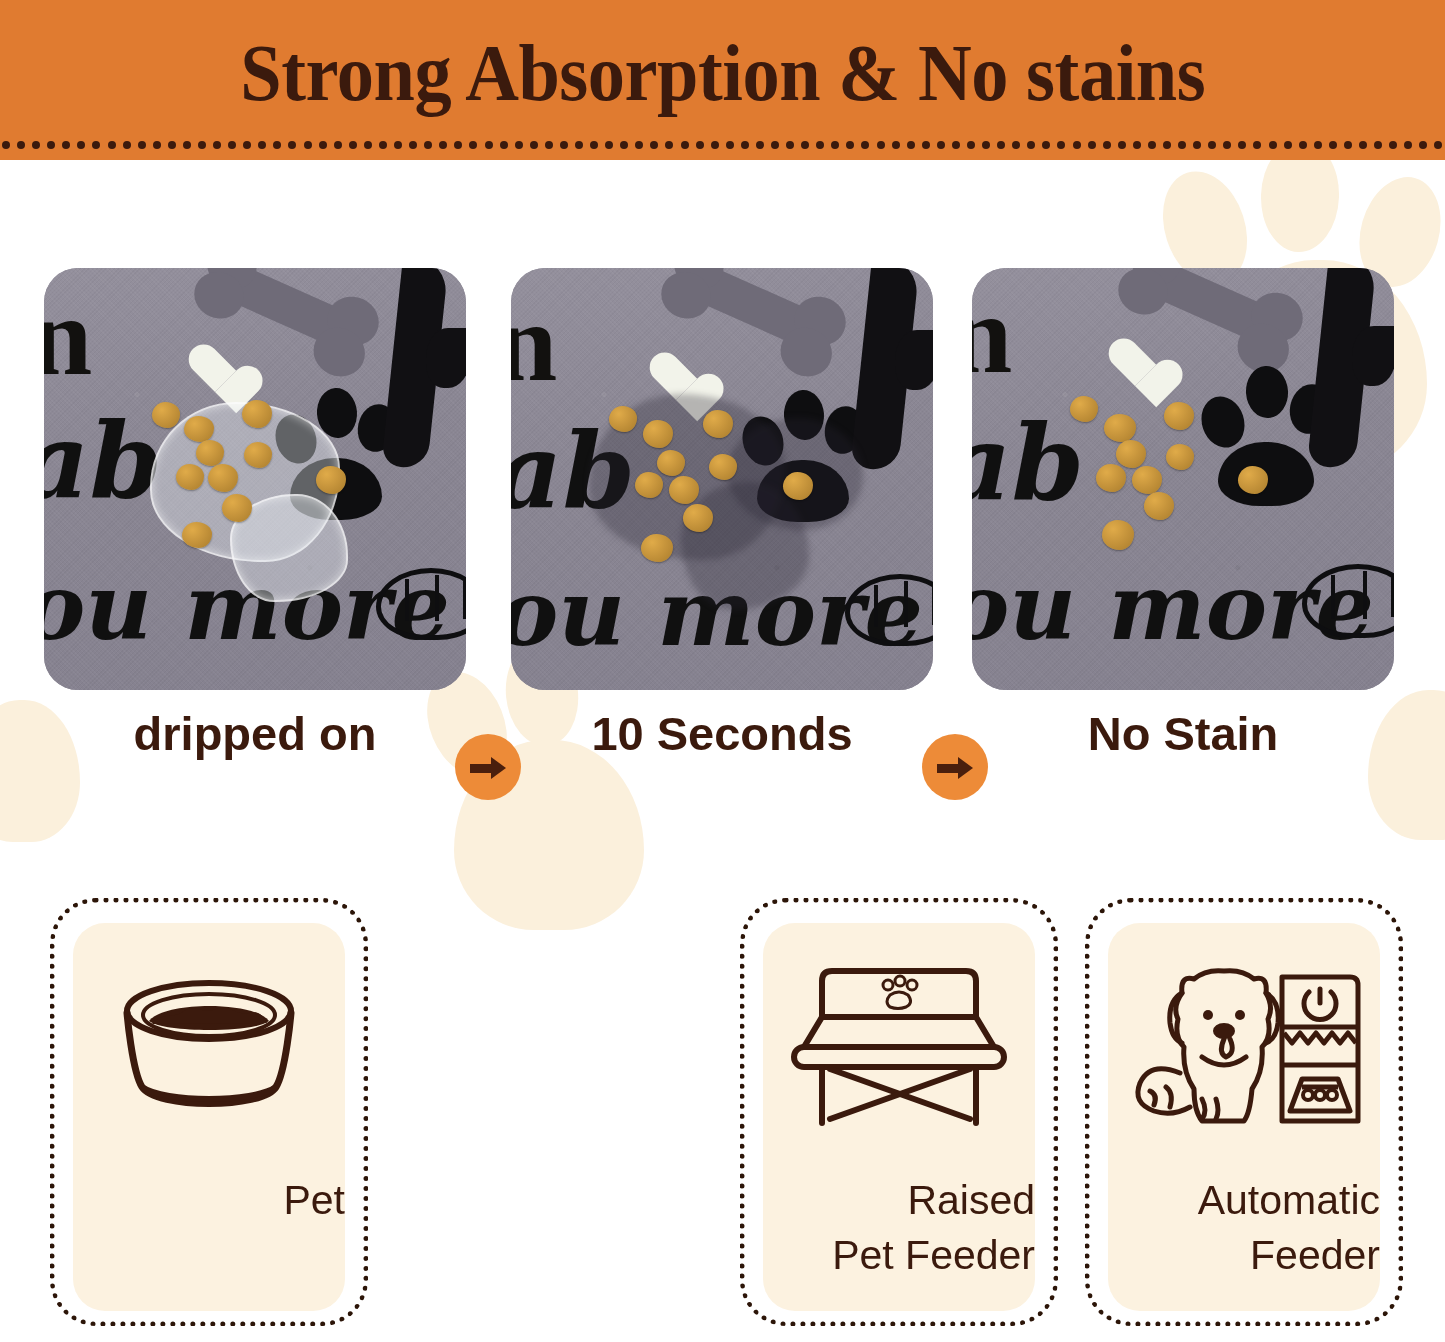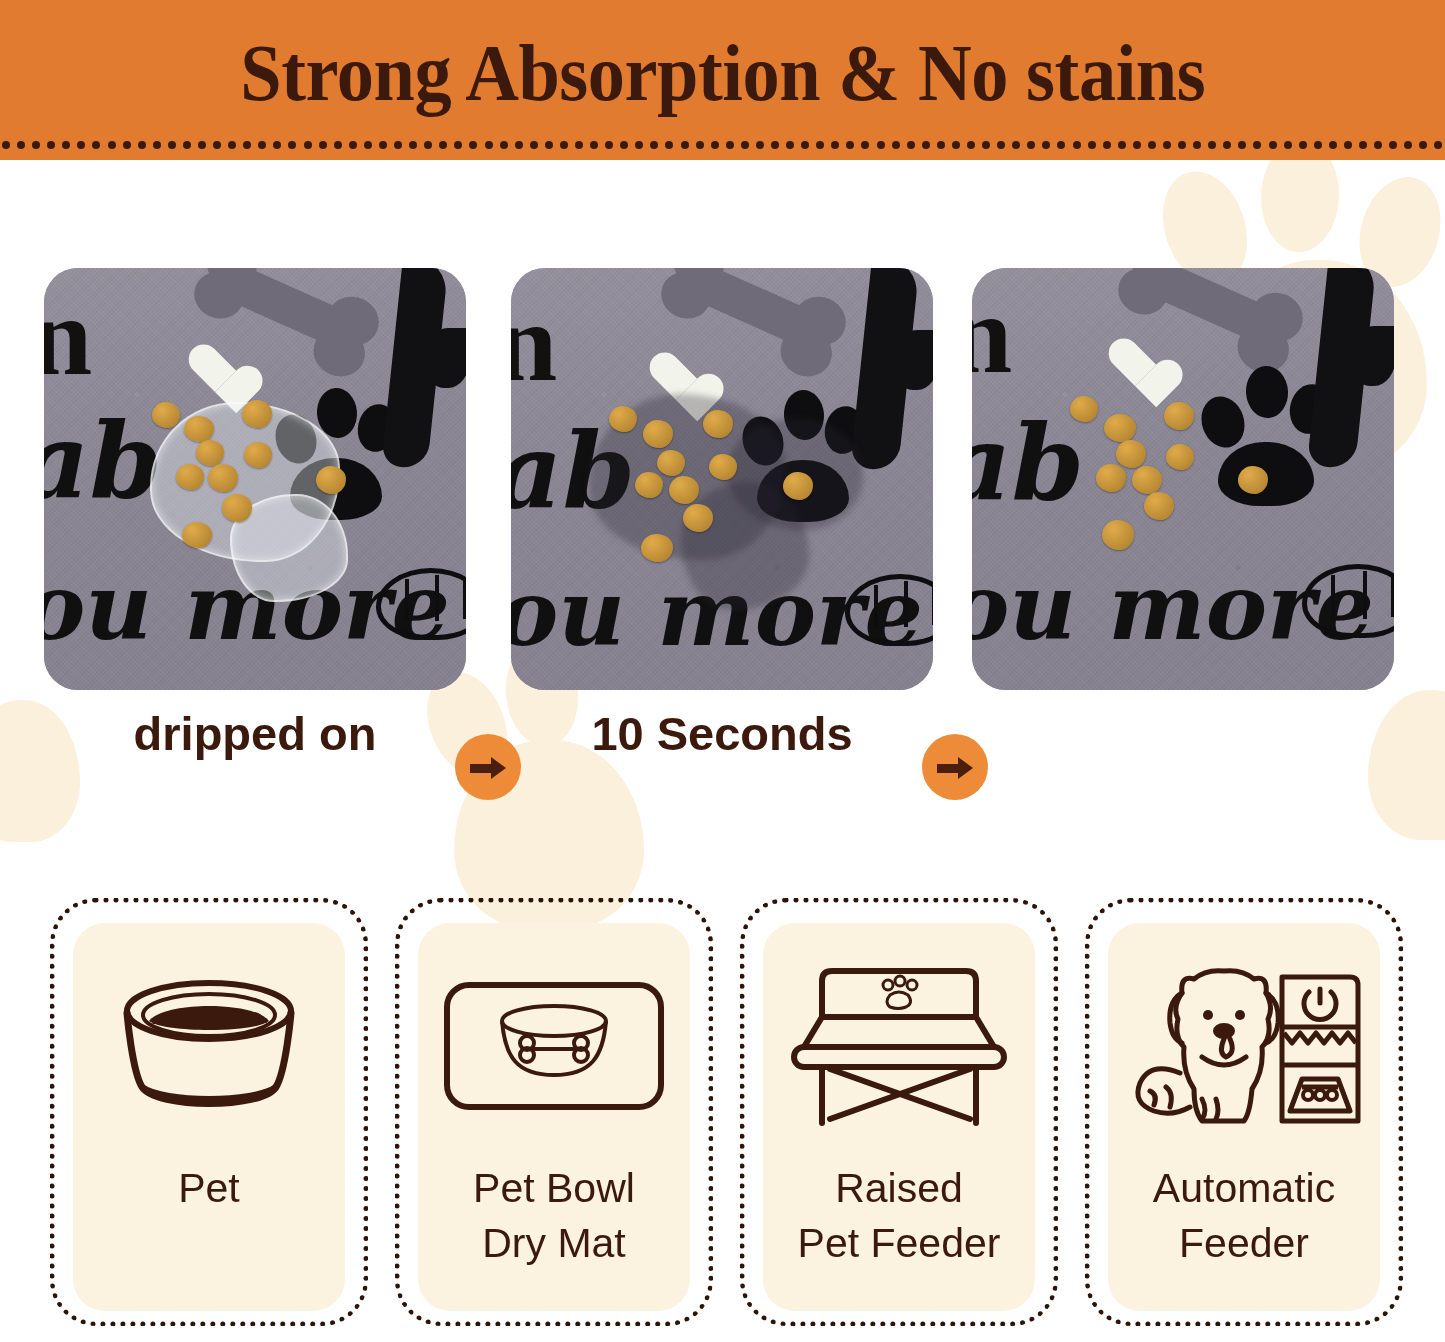--- a/index.html
+++ b/index.html
@@ -188,24 +188,24 @@
     position:absolute; left:18px; top:20px; right:18px; bottom:10px;
     background:#fcf2e0; border-radius:32px;
     display:flex; flex-direction:column; align-items:center;
   }
   .card-icon {
     width:100%; height:230px;
     display:flex; align-items:center; justify-content:center;
     margin-top:8px;
   }
   .card-label {
-    width:100%; text-align:center;
+    width:100%; text-align:right;
     color:#3b1a0d; font-size:41px; line-height:1.35;
     font-family:"Liberation Sans", sans-serif;
-    margin-top:0;
+    margin-top:12px;
   }
   .card-label span { display:block; }
 
   svg { display:block; }
 </style>
 </head>
 <body>
 
 <div class="bg-watermarks">
 
@@ -490,20 +490,24 @@
       </div>
   </div>
 </div>
 
 <div class="captions">
   <div class="caption c1">
     <div>dripped on</div>
   </div>
   <div class="caption c2">
     <div>10 Seconds</div>
+  </div>
+  <div class="caption c3">
+    <div>No Stain</div>
+    <div></div>
   </div>
 </div>
 
 <div class="cards">
 
   <div class="card k1">
     <div class="card-inner">
       <div class="card-icon">
         <svg width="210" height="150" viewBox="0 0 210 150">
           <ellipse cx="105" cy="40" rx="82" ry="28" fill="none" stroke="#3b1a0d" stroke-width="6"></ellipse>
@@ -513,42 +517,20 @@
           <path d="M23 42 C23 42 28 100 38 116 C52 138 158 138 172 116 C182 100 187 42 187 42" fill="none" stroke="#3b1a0d" stroke-width="7" stroke-linecap="round"></path>
           <path d="M38 116 C60 132 150 132 172 116" fill="none" stroke="#3b1a0d" stroke-width="6"></path>
         </svg>
       </div>
       <div class="card-label">
         <span>Pet</span>
       </div>
     </div>
   </div>
 
-  <div class="card k2">
-    <div class="card-inner">
-      <div class="card-icon">
-        <svg width="230" height="150" viewBox="0 0 230 150">
-          <rect x="8" y="14" width="214" height="122" rx="22" fill="none" stroke="#3b1a0d" stroke-width="6"></rect>
-          <ellipse cx="115" cy="50" rx="52" ry="15" fill="none" stroke="#3b1a0d" stroke-width="4"></ellipse>
-          <path d="M63 50 C66 86 78 104 115 104 C152 104 164 86 167 50" fill="none" stroke="#3b1a0d" stroke-width="4"></path>
-          <g fill="none" stroke="#3b1a0d" stroke-width="4">
-            <path d="M92 78 L138 78"></path>
-            <circle cx="88" cy="72" r="7"></circle>
-              <circle cx="88" cy="84" r="7"></circle>
-            <circle cx="142" cy="72" r="7"></circle>
-              <circle cx="142" cy="84" r="7"></circle>
-          </g>
-        </svg>
-      </div>
-      <div class="card-label">
-        <span>Pet Bowl</span>
-        <span>Dry Mat</span>
-      </div>
-    </div>
-  </div>
 
   <div class="card k4">
     <div class="card-inner">
       <div class="card-icon">
         <svg width="240" height="170" viewBox="0 0 240 170">
 
           <g fill="none" stroke="#3b1a0d" stroke-width="5" stroke-linejoin="round" stroke-linecap="round">
             <path d="M58 32 Q56 14 70 18 Q82 8 100 10 Q118 8 130 18 Q144 14 142 32 Q150 46 144 58 Q148 76 138 86 Q140 110 128 128 Q126 152 120 160 L78 160 Q70 150 70 128 Q58 110 60 86 Q50 76 54 58 Q48 46 58 32 Z"></path>
             <path d="M58 32 Q44 40 46 62 Q48 78 58 82"></path>
             <path d="M142 32 Q156 40 154 62 Q152 78 142 82"></path>

